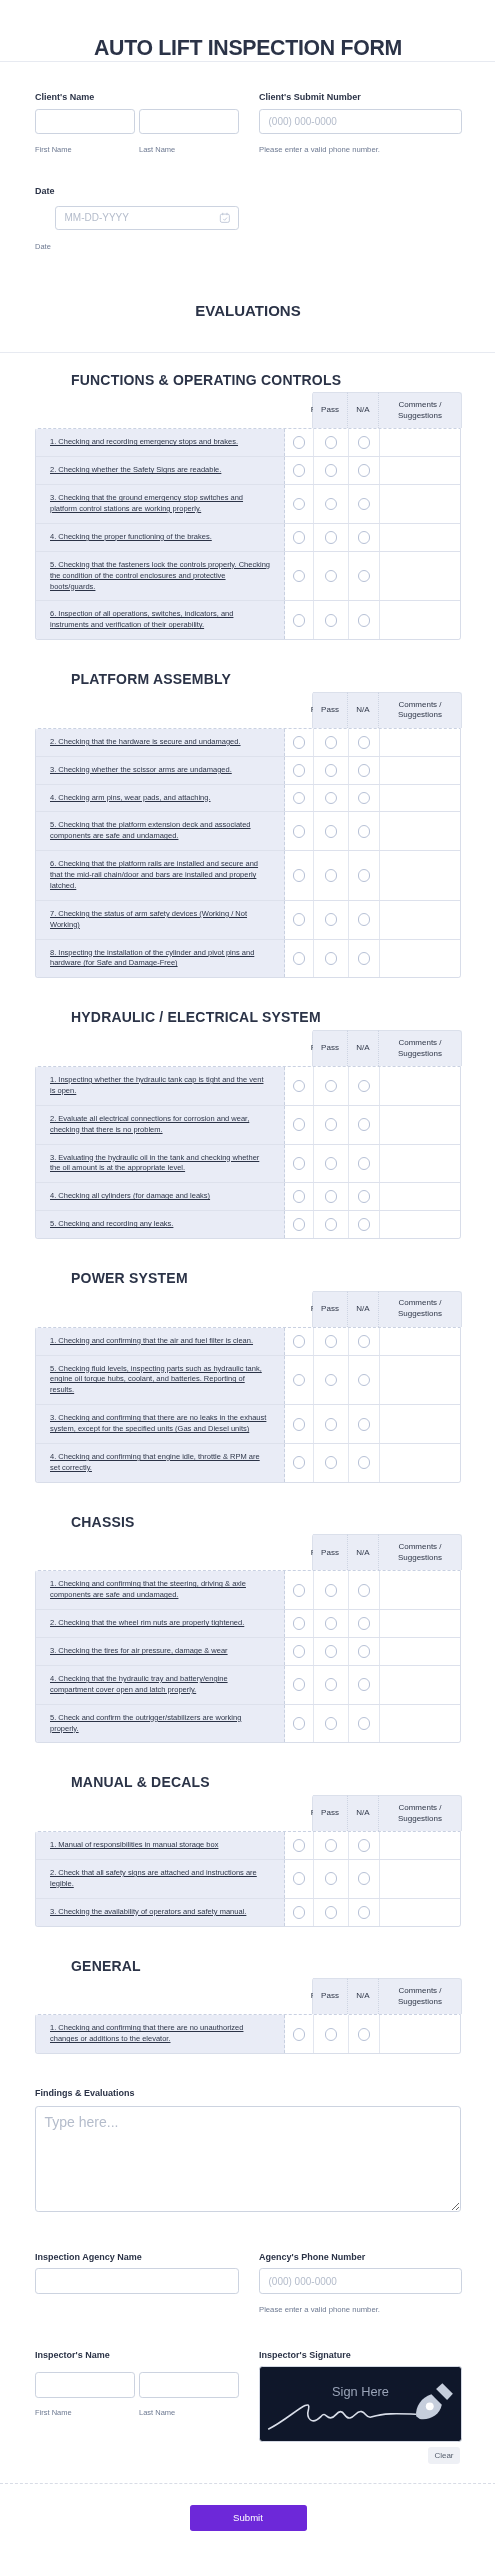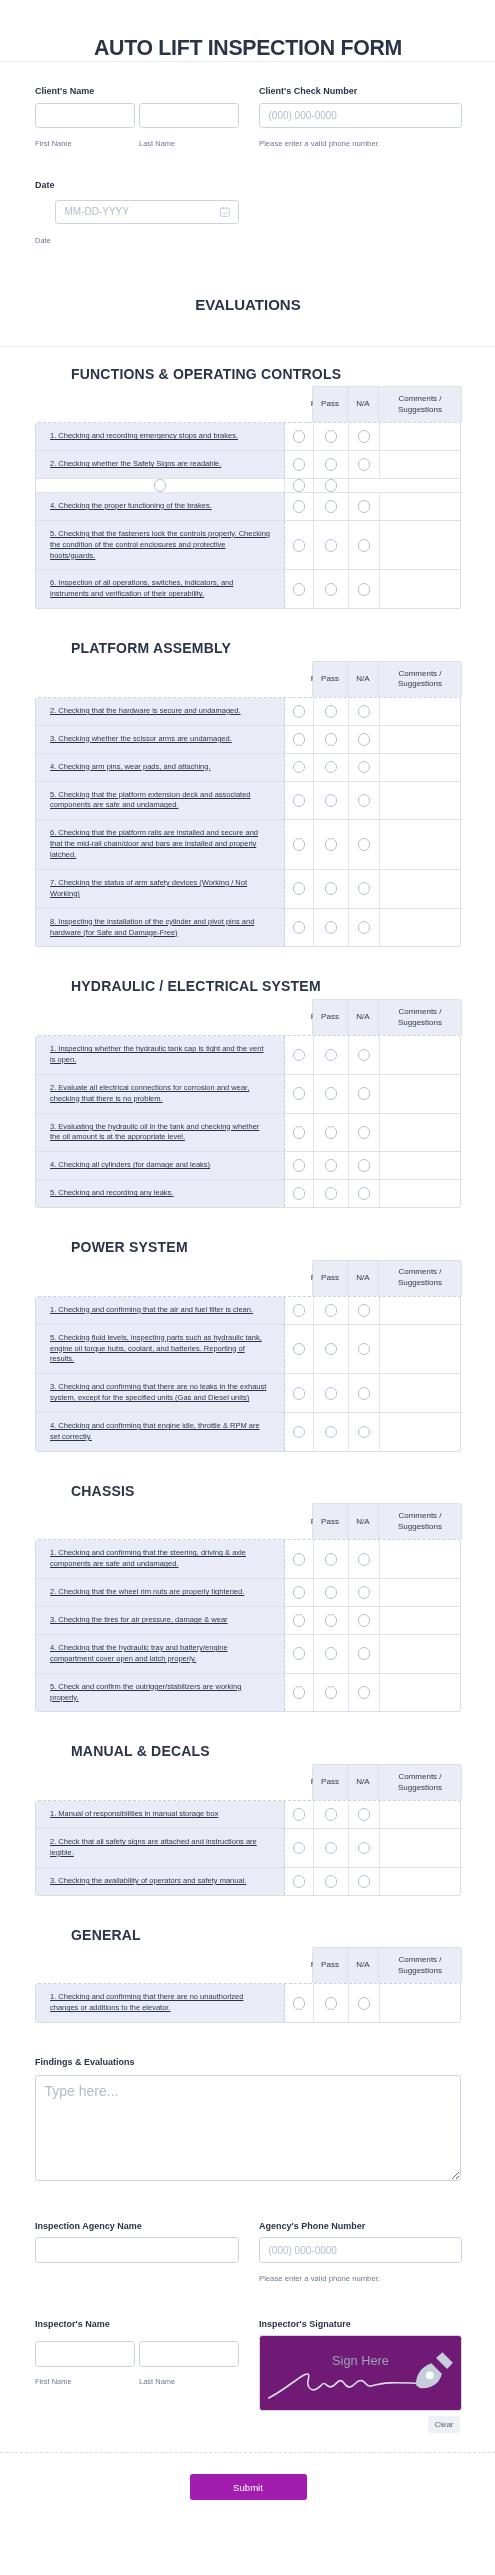--- a/index.html
+++ b/index.html
@@ -24,21 +24,21 @@
   .sublabel { font-size:7.5px; color:#6e7a92; margin-top:11.7px; line-height:8px; }
   .helper { font-size:7.7px; color:#6e7a92; margin-top:11.7px; line-height:8px; }
   .tinput {
     height:25.6px; border:0.5px solid #ccd3e0; border-radius:3.2px; background:#fff;
     font-family:"Liberation Sans",sans-serif; font-size:10px; color:#2e3649; padding:0 8.5px; width:100%;
     outline:none;
   }
   .tinput::placeholder, textarea::placeholder { color:#b4bccb; opacity:1; }
 
   .fields-row { display:grid; grid-template-columns:204px 203px; column-gap:20px; }
-  .fields-1 { margin-top:24px; }
+  .fields-1 { margin-top:30px; }
   .fields-1 .tinput, .pair .tinput { margin-top:5.9px; }
   .pair { display:flex; gap:4.3px; }
   .pair .half { width:100px; }
   .pair .half2 { width:100px; }
   .subpair { display:flex; }
   .subpair .s1 { width:104px; }
 
   .date-block { margin-top:32px; width:204px; }
   .date-wrap { position:relative; margin-top:9px;padding-left:20px; }
   .date-wrap .tinput { height:24.5px; padding-right:25.6px; }
@@ -80,21 +80,21 @@
     font-family:"Liberation Sans",sans-serif; font-size:14px; color:#2e3649; outline:none;
   }
 
   .fields-2 { margin-top:38px; }
   .fields-2 .tinput { margin-top:5.9px; }
   .fields-3 { margin-top:36px; }
   .fields-3 .pair { margin-top:5.9px; }
 
   
   .sig-col { width:203px; }
-  .sig-box { position:relative; margin-top:5.9px; height:76px; border:0.5px solid #d4d9e4; border-radius:3.2px; background:#701a75; overflow:hidden; cursor:crosshair; }
+  .sig-box { position:relative; margin-top:5.9px; height:76px; border:0.5px solid #d4d9e4; border-radius:3.2px; background:#0f172a; overflow:hidden; cursor:crosshair; }
   .sign-here { position:absolute; left:0; right:0; top:17px; text-align:center; font-size:12.8px; color:#9aa4b8; }
   .sig-art { position:absolute; inset:0; width:100%; height:100%; }
   .clear-row { display:flex; justify-content:flex-end; margin-top:4.3px; padding-right:2.1px; }
   .clear-btn {
     border:0; background:#eef0f5; color:#555e6d; font-family:"Liberation Sans",sans-serif;
     font-size:8px; padding:4.3px 6.4px; border-radius:3.2px; cursor:pointer;
   }
 
   
   .footer-divider { border:0; border-top:0.5px dashed #d8dce6; margin-top:19px; }
@@ -120,21 +120,21 @@
       <div class="pair">
         <input class="tinput half" type="text" value="" style="">
         <input class="tinput half2" type="text" value="" style="">
       </div>
       <div class="subpair">
         <div class="sublabel s1">First Name</div>
         <div class="sublabel">Last Name</div>
       </div>
     </div>
     <div>
-      <div class="label">Client's Check Number</div>
+      <div class="label">Client's Submit Number</div>
       <input class="tinput" type="text" style="margin-top: 5.9px;" placeholder="(000) 000-0000">
       <div class="helper">Please enter a valid phone number.</div>
     </div>
   </div>
 
   <div class="date-block">
     <div class="label">Date</div>
     <div class="date-wrap">
       <input class="tinput" type="text" placeholder="MM-DD-YYYY" style="">
       <svg class="cal-icon" viewBox="0 0 22 22" fill="none" stroke="#b9c2d3" stroke-width="1.6">
@@ -185,20 +185,21 @@
               </div>
       <div class="rc">
                 <span class="radio"></span>
               </div>
       <div class="rc">
                 <span class="radio"></span>
               </div>
       <div class="cc"></div>
     </div>
     <div class="row grid5">
+      <div class="q">3. Checking that the ground emergency stop switches and platform control stations are working properly.</div>
       <div class="rc">
                 <span class="radio"></span>
               </div>
       <div class="rc">
                 <span class="radio"></span>
               </div>
       <div class="rc">
                 <span class="radio"></span>
               </div>
       <div class="cc"></div>
@@ -701,15 +702,15 @@
       <div class="clear-row">
         <button class="clear-btn">Clear</button>
       </div>
     </div>
   </div>
 </div>
 
 <hr class="footer-divider">
 
 <footer class="footer">
-  <button class="submit-btn" style="background: #a21caf;">Submit</button>
+  <button class="submit-btn" style="background: #6d28d9;">Submit</button>
 </footer>
 
 
 </body></html>

